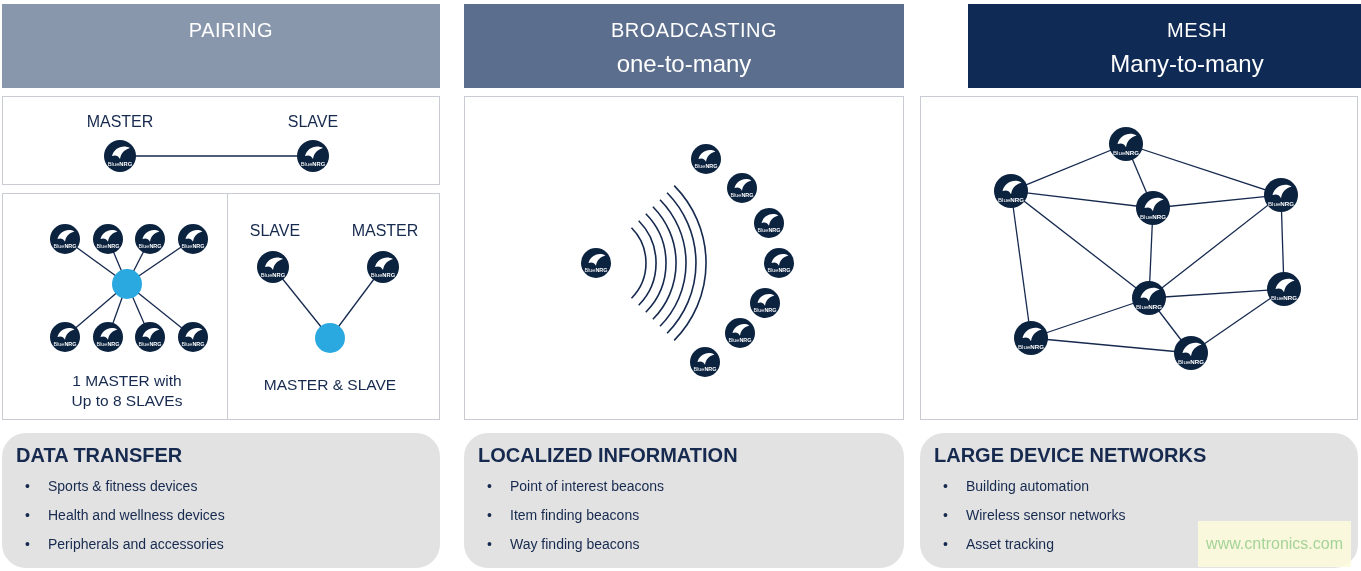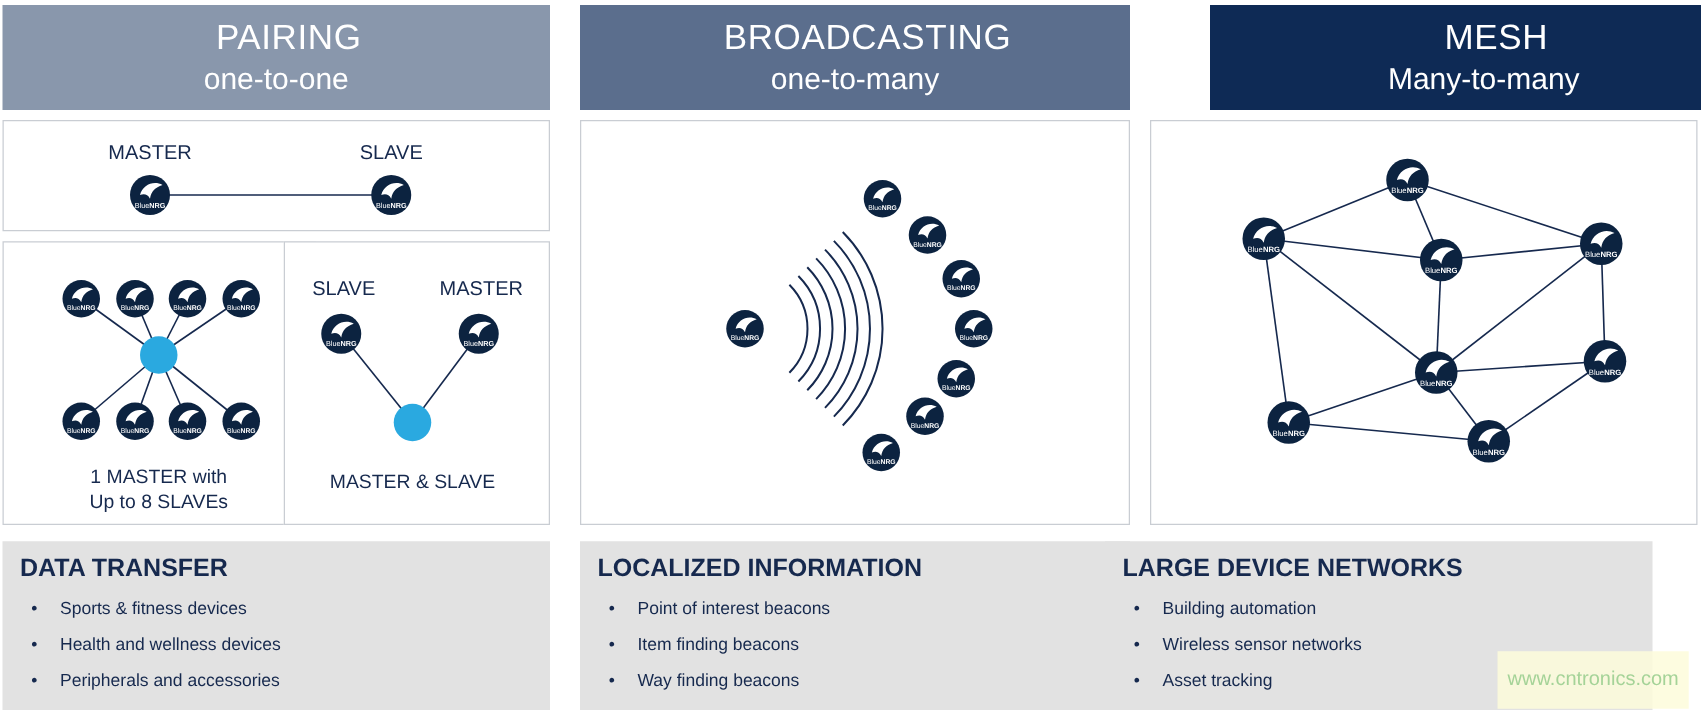--- a/index.html
+++ b/index.html
@@ -16,21 +16,21 @@
     overflow: hidden;
   }
   .header {
     position: absolute;
     top: 4px;
     height: 84px;
     color: #ffffff;
     text-align: center;
     padding-top: 8px;
   }
-  .hdr-title { font-size: 28px; line-height: 36px; letter-spacing: 0.5px; padding-left: 20px; }
+  .hdr-title { font-size: 20px; line-height: 36px; letter-spacing: 0.5px; padding-left: 20px; }
   .hdr-sub   { font-size: 24px; line-height: 32px; }
   .hdr-pairing   { left: 2px;   width: 438px; background: var(--header-pairing); }
   .hdr-broadcast { left: 464px; width: 440px; background: var(--header-broadcasting); }
   .hdr-mesh      { left: 920px; width: 438px; background: var(--header-mesh); margin-left: 48px; }
 
   .box {
     position: absolute;
     background: #ffffff;
     border: 1px solid var(--box-border);
   }
@@ -41,24 +41,25 @@
   .box-broadcast   { left: 464px; top: 96px;  width: 440px; height: 324px; }
   .box-mesh        { left: 920px; top: 96px;  width: 438px; height: 324px; }
 
   .footer {
     position: absolute;
     top: 433px;
     height: 135px;
     background: var(--footer-bg);
     padding: 11px 14px 0 14px;
     color: var(--text);
+    border-radius: 24px;
   }
   .footer-pairing   { left: 2px;   width: 438px; }
   .footer-broadcast { left: 464px; width: 440px; }
-  .footer-mesh      { left: 884px; width: 438px; }
+  .footer-mesh      { left: 920px; width: 438px; }
   .footer-title {
     font-size: 20px;
     font-weight: bold;
     margin-bottom: 5px;
   }
   .footer ul { list-style: none; margin: 0; padding: 0; }
   .footer li {
     position: relative;
     font-size: 14px;
     line-height: 25px;
@@ -93,21 +94,20 @@
     padding: 14px 8px;
   }
 </style>
 </head>
 <body>
 
 <div class="canvas">
 
   <div class="header hdr-pairing">
     <div class="hdr-title">PAIRING</div>
-    <div class="hdr-sub">one-to-one</div>
   </div>
   <div class="box box-pairing-top" id="diag-pairing-top">
       <svg viewBox="0 0 436 87">
         <text x="117" y="30" class="svglabel" text-anchor="middle">MASTER</text>
         <text x="310" y="30" class="svglabel" text-anchor="middle">SLAVE</text>
         <line class="edge" x1="117" y1="59" x2="310" y2="59"></line>
         <g transform="translate(117,59) scale(1.000)">
           <circle r="16" fill="var(--node)"></circle>
           <path d="M -8 0 C -6 -8 3 -12 10 -8 C 4 -6 1 -3 0 3 C -2 -1 -5 -1 -8 0 Z" fill="#ffffff"></path>
           <text y="10" text-anchor="middle" font-size="5.8" fill="#ffffff" font-family="Liberation Sans, sans-serif">Blue<tspan font-weight="bold">NRG</tspan></text>

